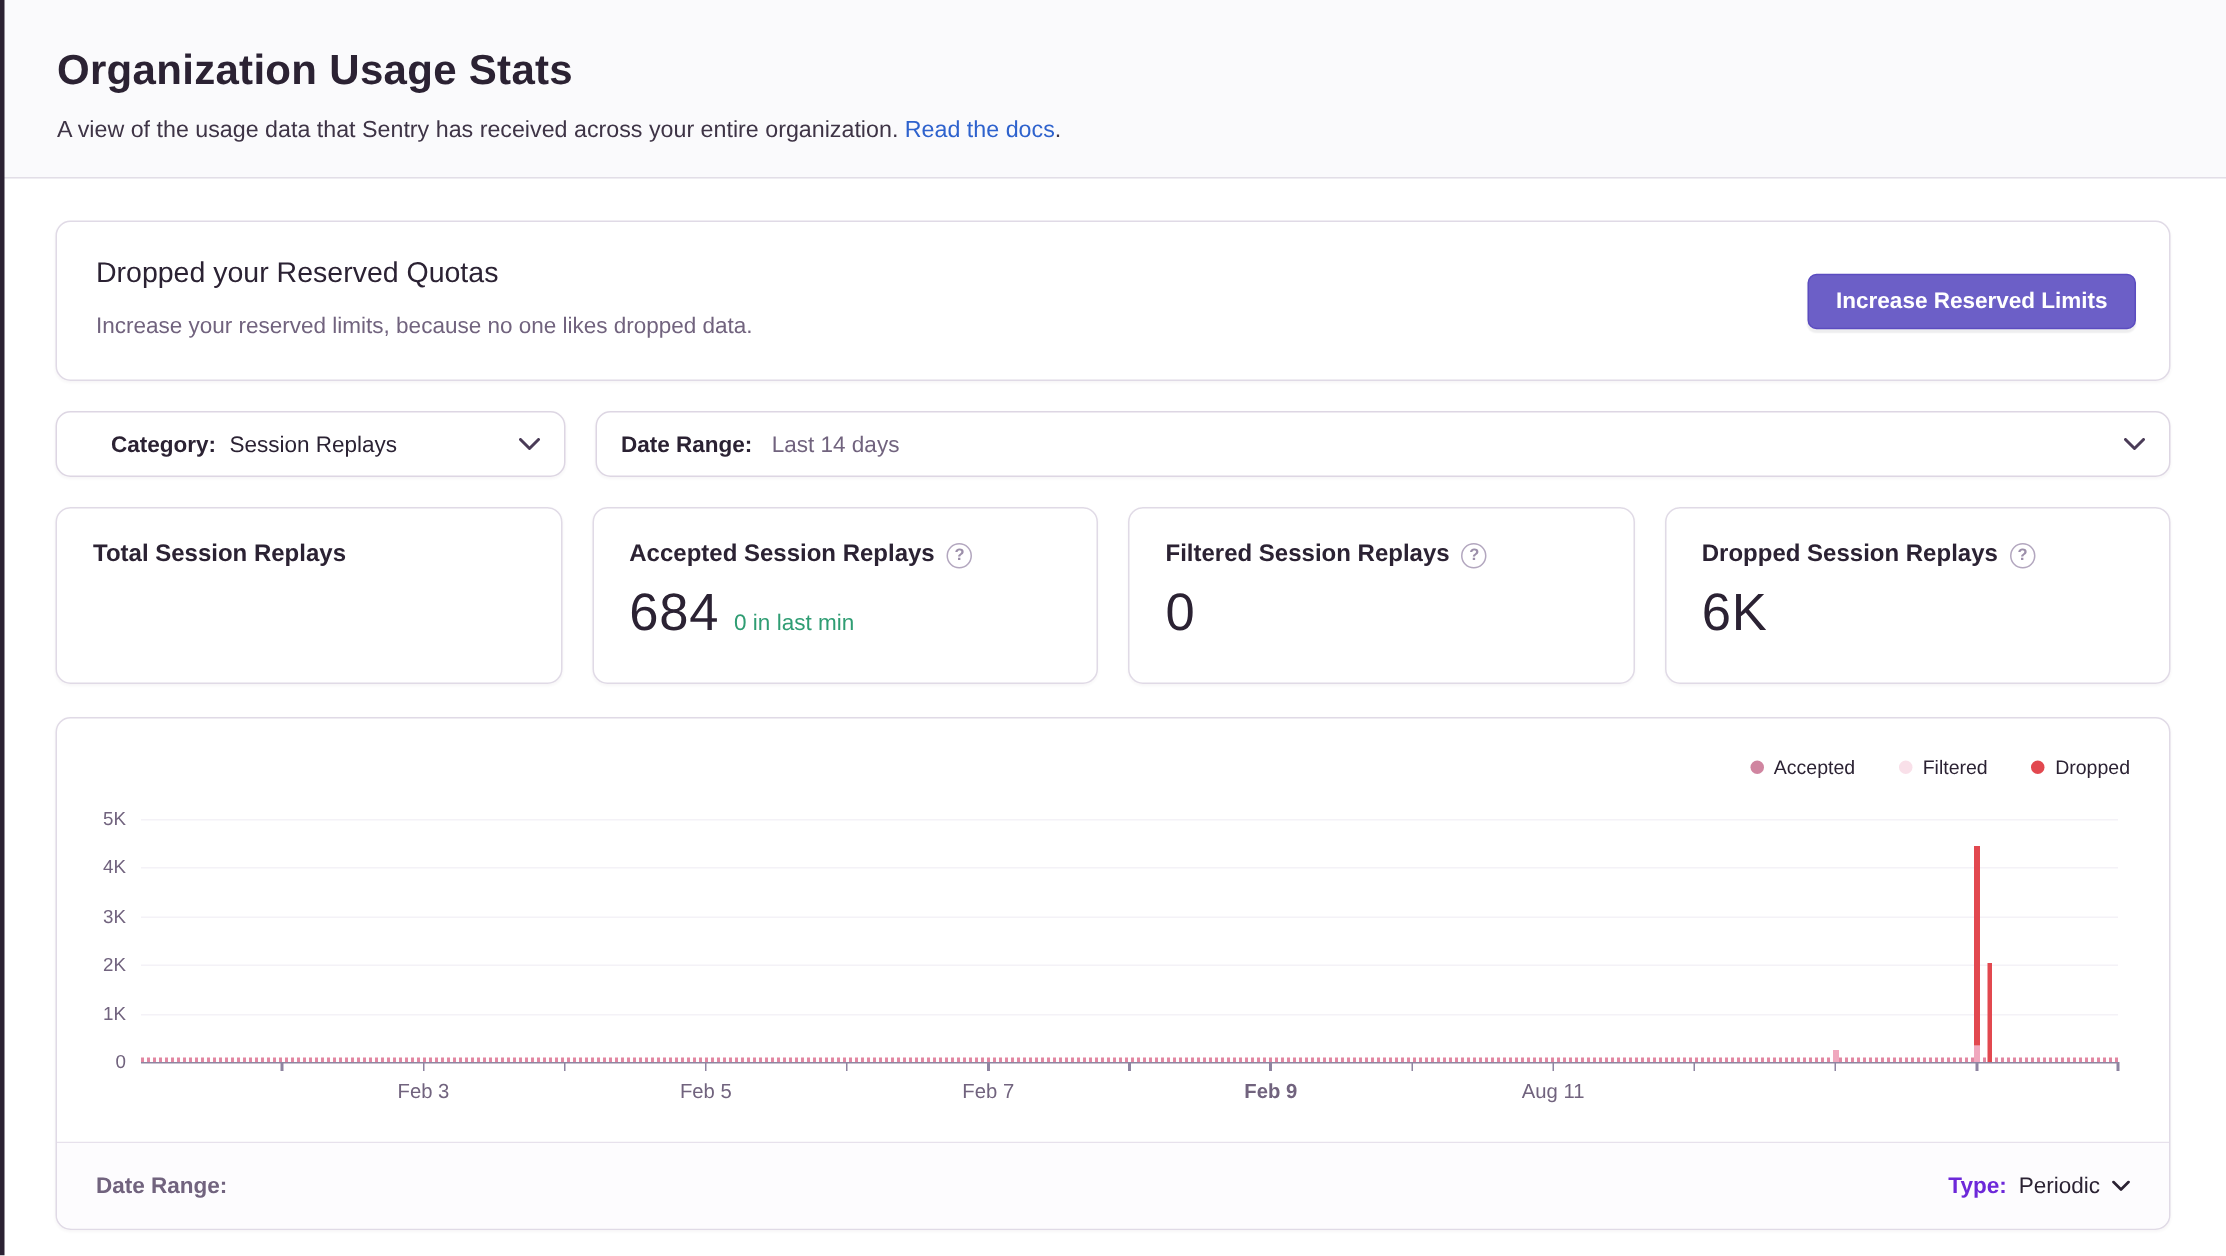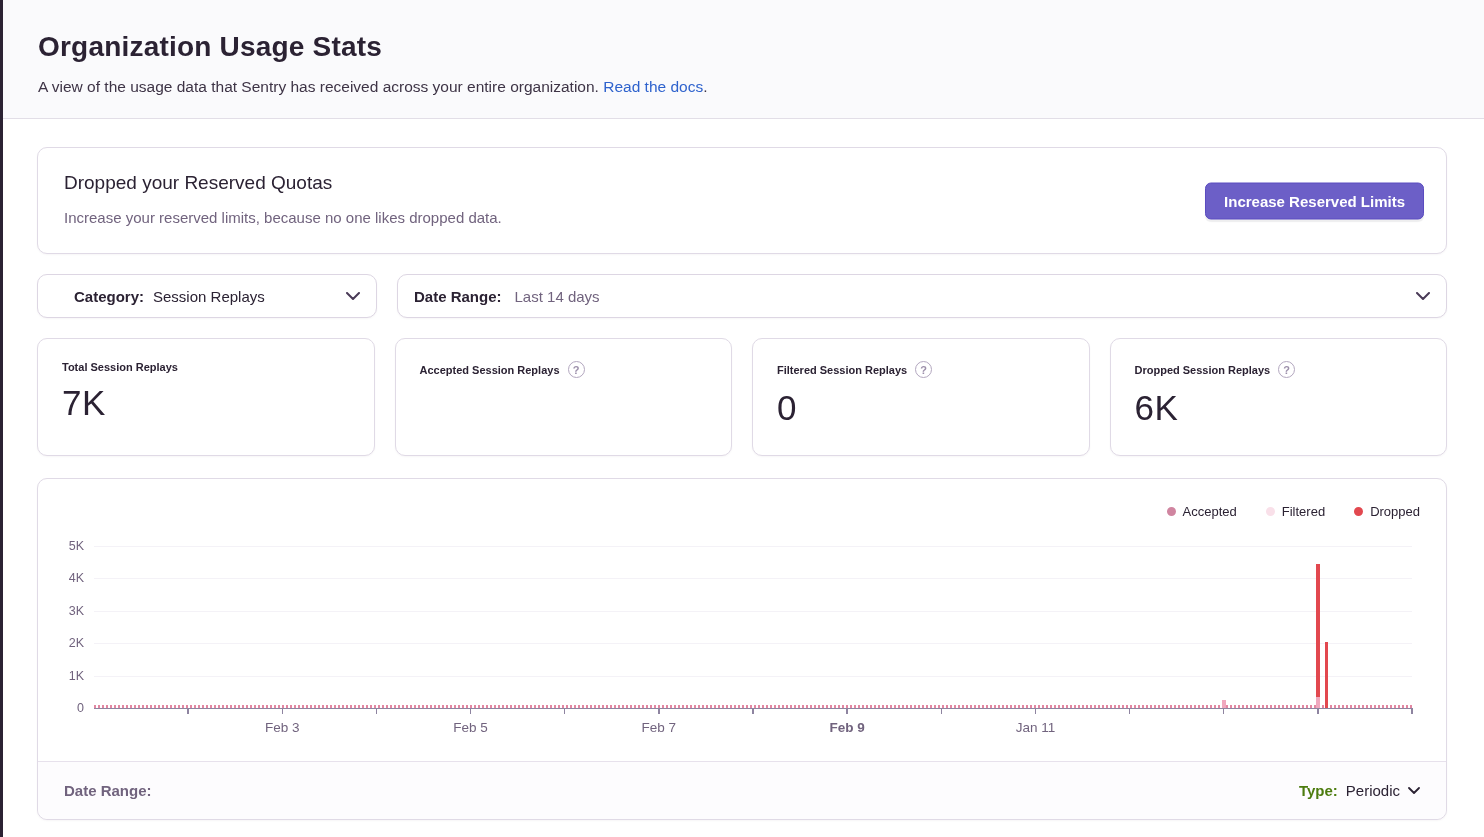--- a/index.html
+++ b/index.html
@@ -54,21 +54,21 @@
   .filter-category { width: 340px; padding-left: 36px; }
   .filter-daterange { flex: 1; }
   .filter-label { font-weight: 700; color: #2b2233; }
   .filter-value { margin-left: 9px; color: #2b2233; }
   .filter-value.muted { margin-left: 13px; color: #71637e; }
   .filter-box .chev { margin-left: auto; }
   
   .stat-row { display: grid; grid-template-columns: repeat(4, 1fr); gap: 20px; margin-top: 20px; }
   .stat-card { padding: 22px 24px 20px 24px; height: 118px; }
   .stat-title-row { display: flex; align-items: center; gap: 8px; }
-  .stat-title { font-size: 11px; font-weight: 700; color: #2b2233; }
+  .stat-title { font-size: 16px; font-weight: 700; color: #2b2233; }
   .help-icon {
     width: 17px; height: 17px; border-radius: 50%;
     border: 1.4px solid #b3a7bf; color: #9c8faa;
     font-size: 11px; font-weight: 700;
     display: inline-flex; align-items: center; justify-content: center;
     cursor: pointer; flex: 0 0 auto;
   }
   .stat-value-row { display: flex; align-items: baseline; margin-top: 10px; }
   .stat-value { font-size: 35px; font-weight: 500; color: #2b2233; letter-spacing: .5px; }
   .stat-extra { font-size: 15px; color: #2f9d73; margin-left: 10px; }
@@ -100,21 +100,21 @@
     position: absolute; left: 0; right: 0; bottom: 0; height: 58px;
     border-top: 1px solid #e7e1ec; background: #fdfcfe;
     border-radius: 0 0 10px 10px;
     display: flex; align-items: center; justify-content: space-between;
     padding: 0 26px; font-size: 15px;
   }
   .footer-left { display: flex; align-items: center; }
   .footer-dr-label { font-weight: 700; color: #71637e; }
   .footer-dr-value { margin-left: 13px; color: #2b2233; }
   .footer-right { display: flex; align-items: center; gap: 8px; cursor: pointer; }
-  .footer-type-label { font-weight: 700; color: #4d7c0f; text-align: center; }
+  .footer-type-label { font-weight: 700; color: #6d28d9; text-align: center; }
   .footer-type-value { color: #2b2233; }
   .chev svg { display: block; }
 </style>
 </head>
 <body>
 
 <div class="left-edge"></div>
 
 <header class="page-header">
   <h1 class="page-title">Organization Usage Stats</h1>
@@ -150,28 +150,29 @@
           </svg>
       </span>
     </div>
   </div>
 
   <div class="stat-row">
     <section class="card stat-card">
       <div class="stat-title-row">
         <span class="stat-title">Total Session Replays</span>
       </div>
-      <div class="stat-value-row">
-        <span class="stat-value">7K</span>
-      </div>
     </section>
     <section class="card stat-card">
       <div class="stat-title-row">
         <span class="stat-title">Accepted Session Replays</span>
         <span class="help-icon">?</span>
+      </div>
+      <div class="stat-value-row">
+        <span class="stat-value">684</span>
+        <span class="stat-extra">0 in last min</span>
       </div>
     </section>
     <section class="card stat-card">
       <div class="stat-title-row">
         <span class="stat-title">Filtered Session Replays</span>
         <span class="help-icon">?</span>
       </div>
       <div class="stat-value-row">
         <span class="stat-value">0</span>
       </div>
@@ -227,21 +228,21 @@
         <div class="x-tick" style="left: 846.586px;"></div>
         <div class="x-tick" style="left: 940.729px;"></div>
         <div class="x-tick" style="left: 1034.87px;"></div>
         <div class="x-tick" style="left: 1129.01px;"></div>
         <div class="x-tick" style="left: 1223.16px;"></div>
         <div class="x-tick" style="left: 1317.3px;"></div>
         <div class="x-label" style="left: 188.286px;">Feb 3</div>
         <div class="x-label" style="left: 376.571px;">Feb 5</div>
         <div class="x-label" style="left: 564.857px;">Feb 7</div>
         <div class="x-label" style="left: 753.143px; font-weight: bold;">Feb 9</div>
-        <div class="x-label" style="left: 941.429px;">Jan 11</div>
+        <div class="x-label" style="left: 941.429px;">Aug 11</div>
         <div class="bar-seg" style="left: 1128.01px; width: 3.5px; bottom: 0px; height: 8.1px; background: rgb(240, 168, 190);"></div>
         <div class="bar-seg" style="left: 1222.16px; width: 3.5px; bottom: 0px; height: 11.34px; background: rgb(240, 168, 190);"></div>
         <div class="bar-seg" style="left: 1222.16px; width: 3.5px; bottom: 11.34px; height: 132.84px; background: rgb(226, 72, 79);"></div>
         <div class="bar-seg" style="left: 1230.63px; width: 3.5px; bottom: 0px; height: 66.42px; background: rgb(226, 72, 79);"></div>
       </div>
     <div class="chart-footer">
       <div class="footer-left">
         <span class="footer-dr-label">Date Range:</span>
       </div>
       <div class="footer-right">

